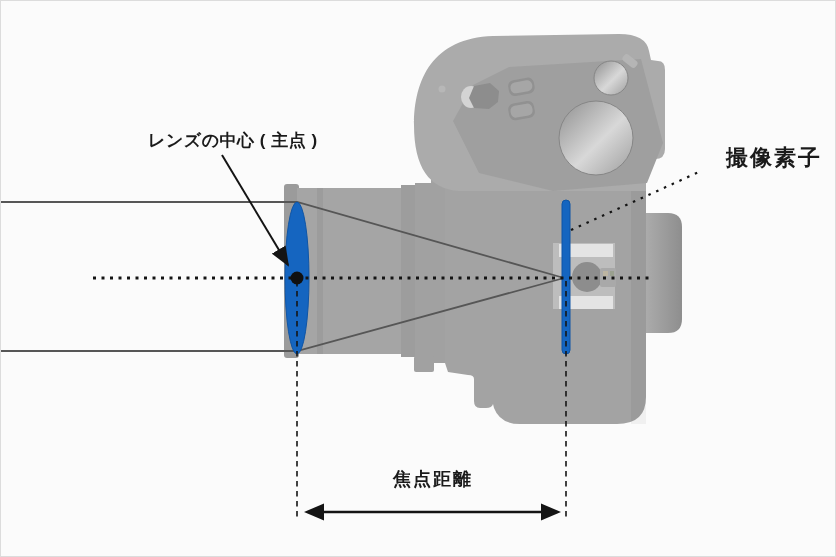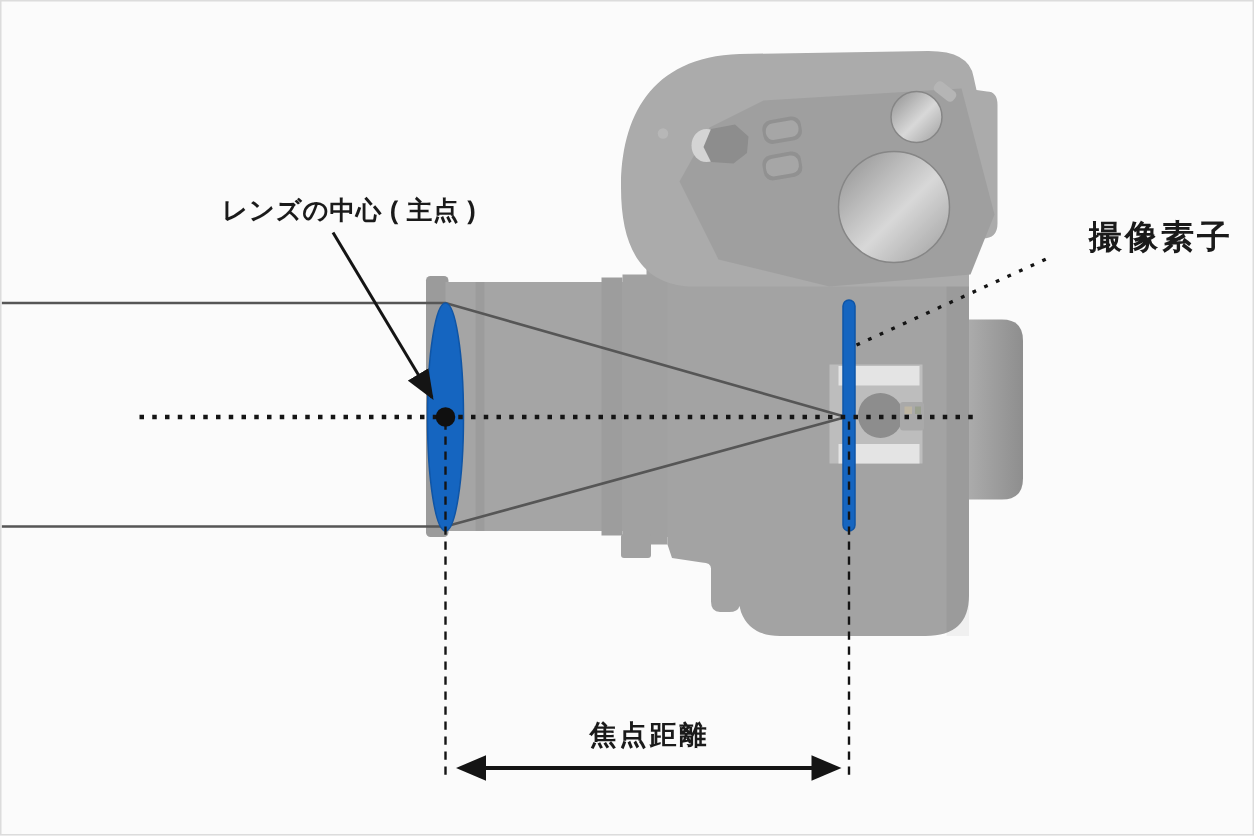--- a/index.html
+++ b/index.html
@@ -15,21 +15,21 @@
   .stage svg{position:absolute;left:0;top:0;}
   .diagram-label{
     position:absolute;
     color:#1a1a1a;
     font-weight:700;
     white-space:nowrap;
     user-select:none;
   }
   .label-lens-center{left:147px;top:128px;font-size:17px;letter-spacing:0.5px;}
   .label-sensor{left:677px;top:142px;font-size:22px;letter-spacing:2px;margin-left:48px;}
-  .label-focal{left:332px;top:477px;width:200px;text-align:center;font-size:18px;letter-spacing:2px;}
+  .label-focal{left:332px;top:466px;width:200px;text-align:center;font-size:18px;letter-spacing:2px;}
 </style>
 </head>
 <body>
 
 <div class="stage">
 
   <svg width="836" height="557" viewBox="0 0 836 557">
     <defs>
       <linearGradient id="dialGrad" x1="0" y1="0" x2="1" y2="1">
         <stop offset="0" stop-color="#8f8f8f"></stop>

